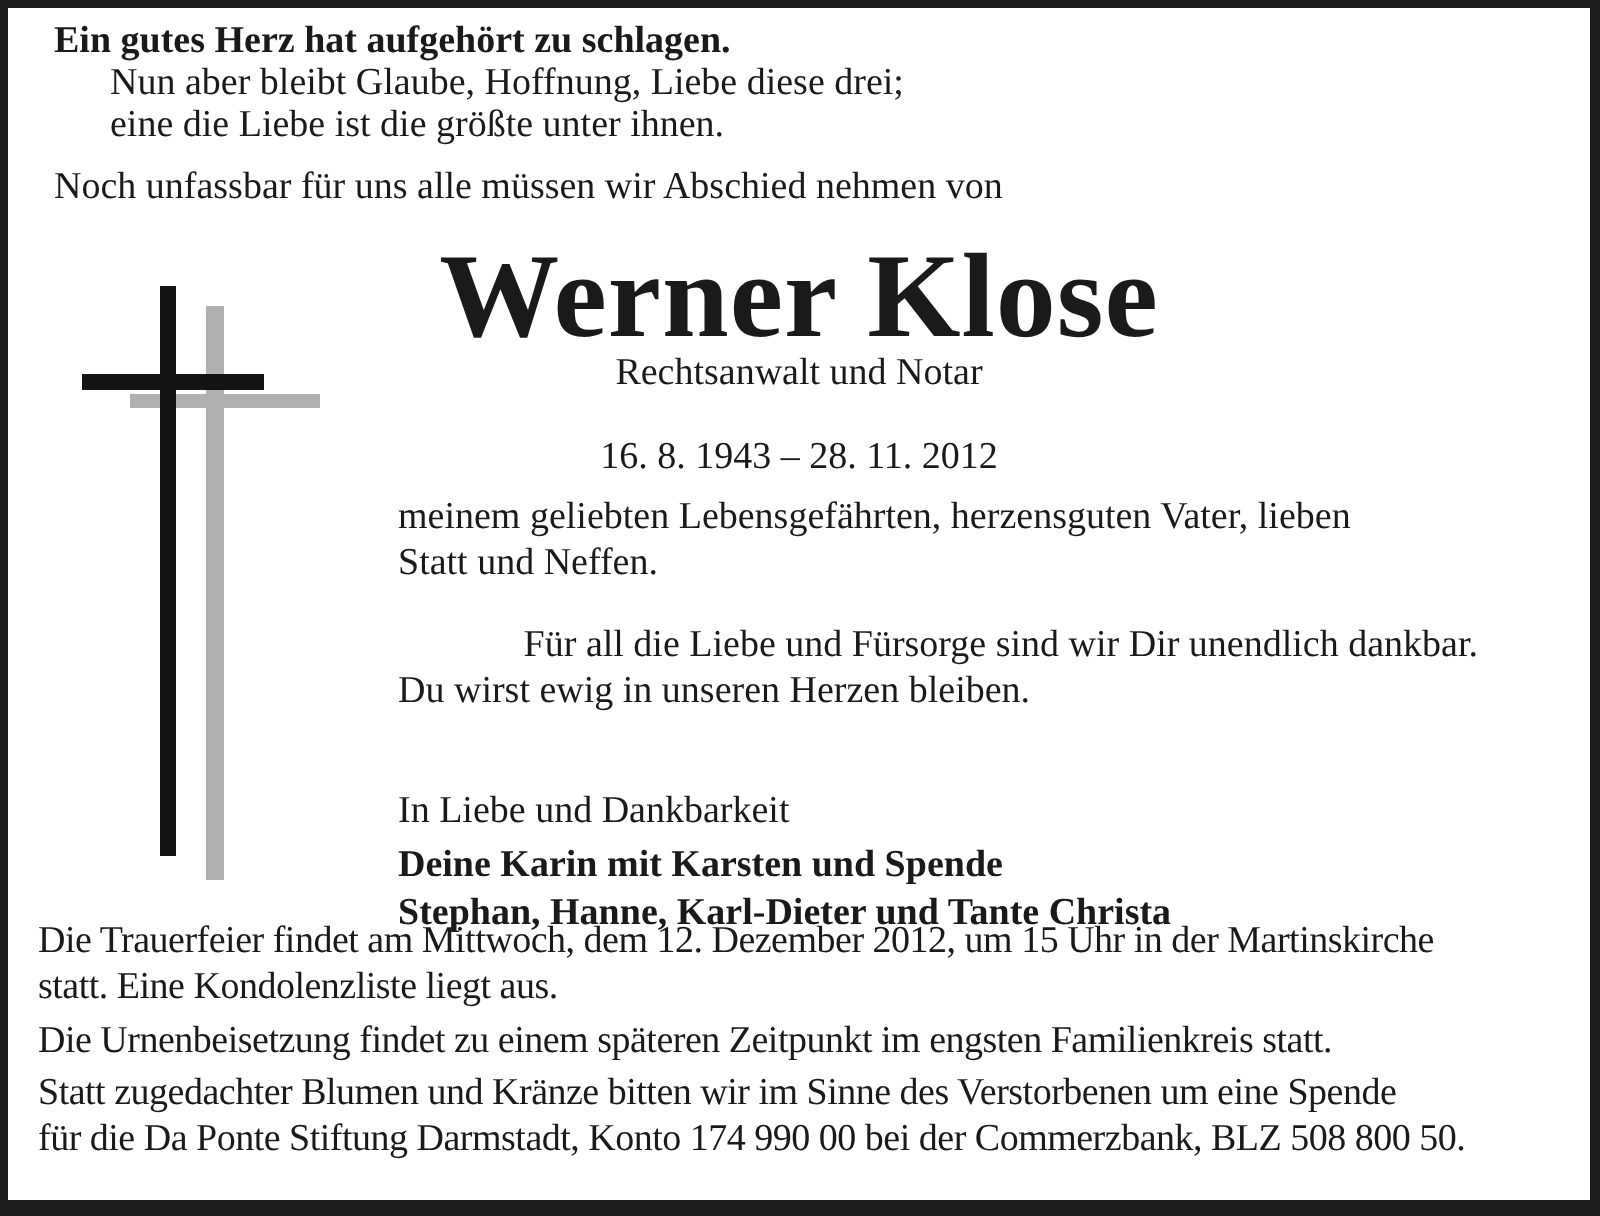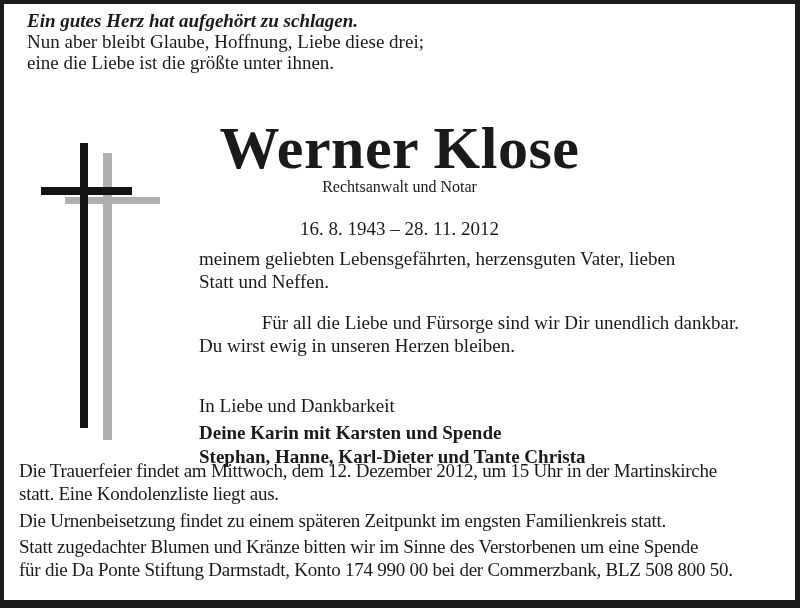--- a/index.html
+++ b/index.html
@@ -17,33 +17,33 @@
     border-top: 4px solid #1c1c1c;
     border-left: 4px solid #1c1c1c;
     border-right: 5px solid #1c1c1c;
     border-bottom: 8px solid #1c1c1c;
     overflow: hidden;
   }
   .abs { position: absolute; }
 
   
   .epigraph { left: 23px; top: 6px; font-size: 19px; line-height: 21px; }
-  .epigraph .bold-line { font-weight: bold; white-space: nowrap; font-style: italic; }
-  .epigraph .quote-line { white-space: nowrap; }
+  .epigraph .bold-line { font-weight: bold; white-space: nowrap; }
+  .epigraph .quote-line { white-space: nowrap; margin-left: 28px; }
   .epigraph .intro-line { margin-top: 10px; white-space: nowrap; }
 
   
   .cross-bar { position: absolute; }
   .bar-gray { background: #b0b0b0; }
   .bar-black { background: #141414; }
 
   
   .header-block { left: 0; top: 119px; width: 791px; text-align: center; }
   .deceased-name { font-size: 60px; font-weight: bold; line-height: 50px; letter-spacing: 0.5px; }
-  .profession { font-size: 16px; line-height: 22px; margin-top: 3px; }
+  .profession { font-size: 19px; line-height: 22px; margin-top: 3px; }
   .life-dates { font-size: 19px; line-height: 22px; margin-top: 20px; }
 
   
   .tribute { left: 195px; top: 243px; width: 540px; font-size: 19px; line-height: 23px; }
   .tribute div { white-space: nowrap; }
   .tribute .para-gap { margin-top: 18px; text-align: right; }
   .tribute .closing-line { margin-top: 37px; }
   .tribute .mourners { margin-top: 4px; font-weight: bold; line-height: 24px; }
 
   
@@ -54,20 +54,21 @@
 </style>
 </head>
 <body>
 
 <div class="notice">
 
   <div class="abs epigraph">
     <div class="bold-line">Ein gutes Herz hat aufgehört zu schlagen.</div>
     <div class="quote-line">Nun aber bleibt Glaube, Hoffnung, Liebe diese drei;</div>
     <div class="quote-line">eine die Liebe ist die größte unter ihnen.</div>
+    <div class="intro-line">Noch unfassbar für uns alle müssen wir Abschied nehmen von</div>
   </div>
 
   <div>
     <div class="cross-bar bar-gray" style="left:99px; top:149px; width:9px;  height:287px;"></div>
     <div class="cross-bar bar-gray" style="left:61px; top:193px; width:95px; height:7px;"></div>
     <div class="cross-bar bar-black" style="left:76px; top:139px; width:8px;  height:285px;"></div>
     <div class="cross-bar bar-black" style="left:37px; top:183px; width:91px; height:8px;"></div>
   </div>
 
   <div class="abs header-block">

